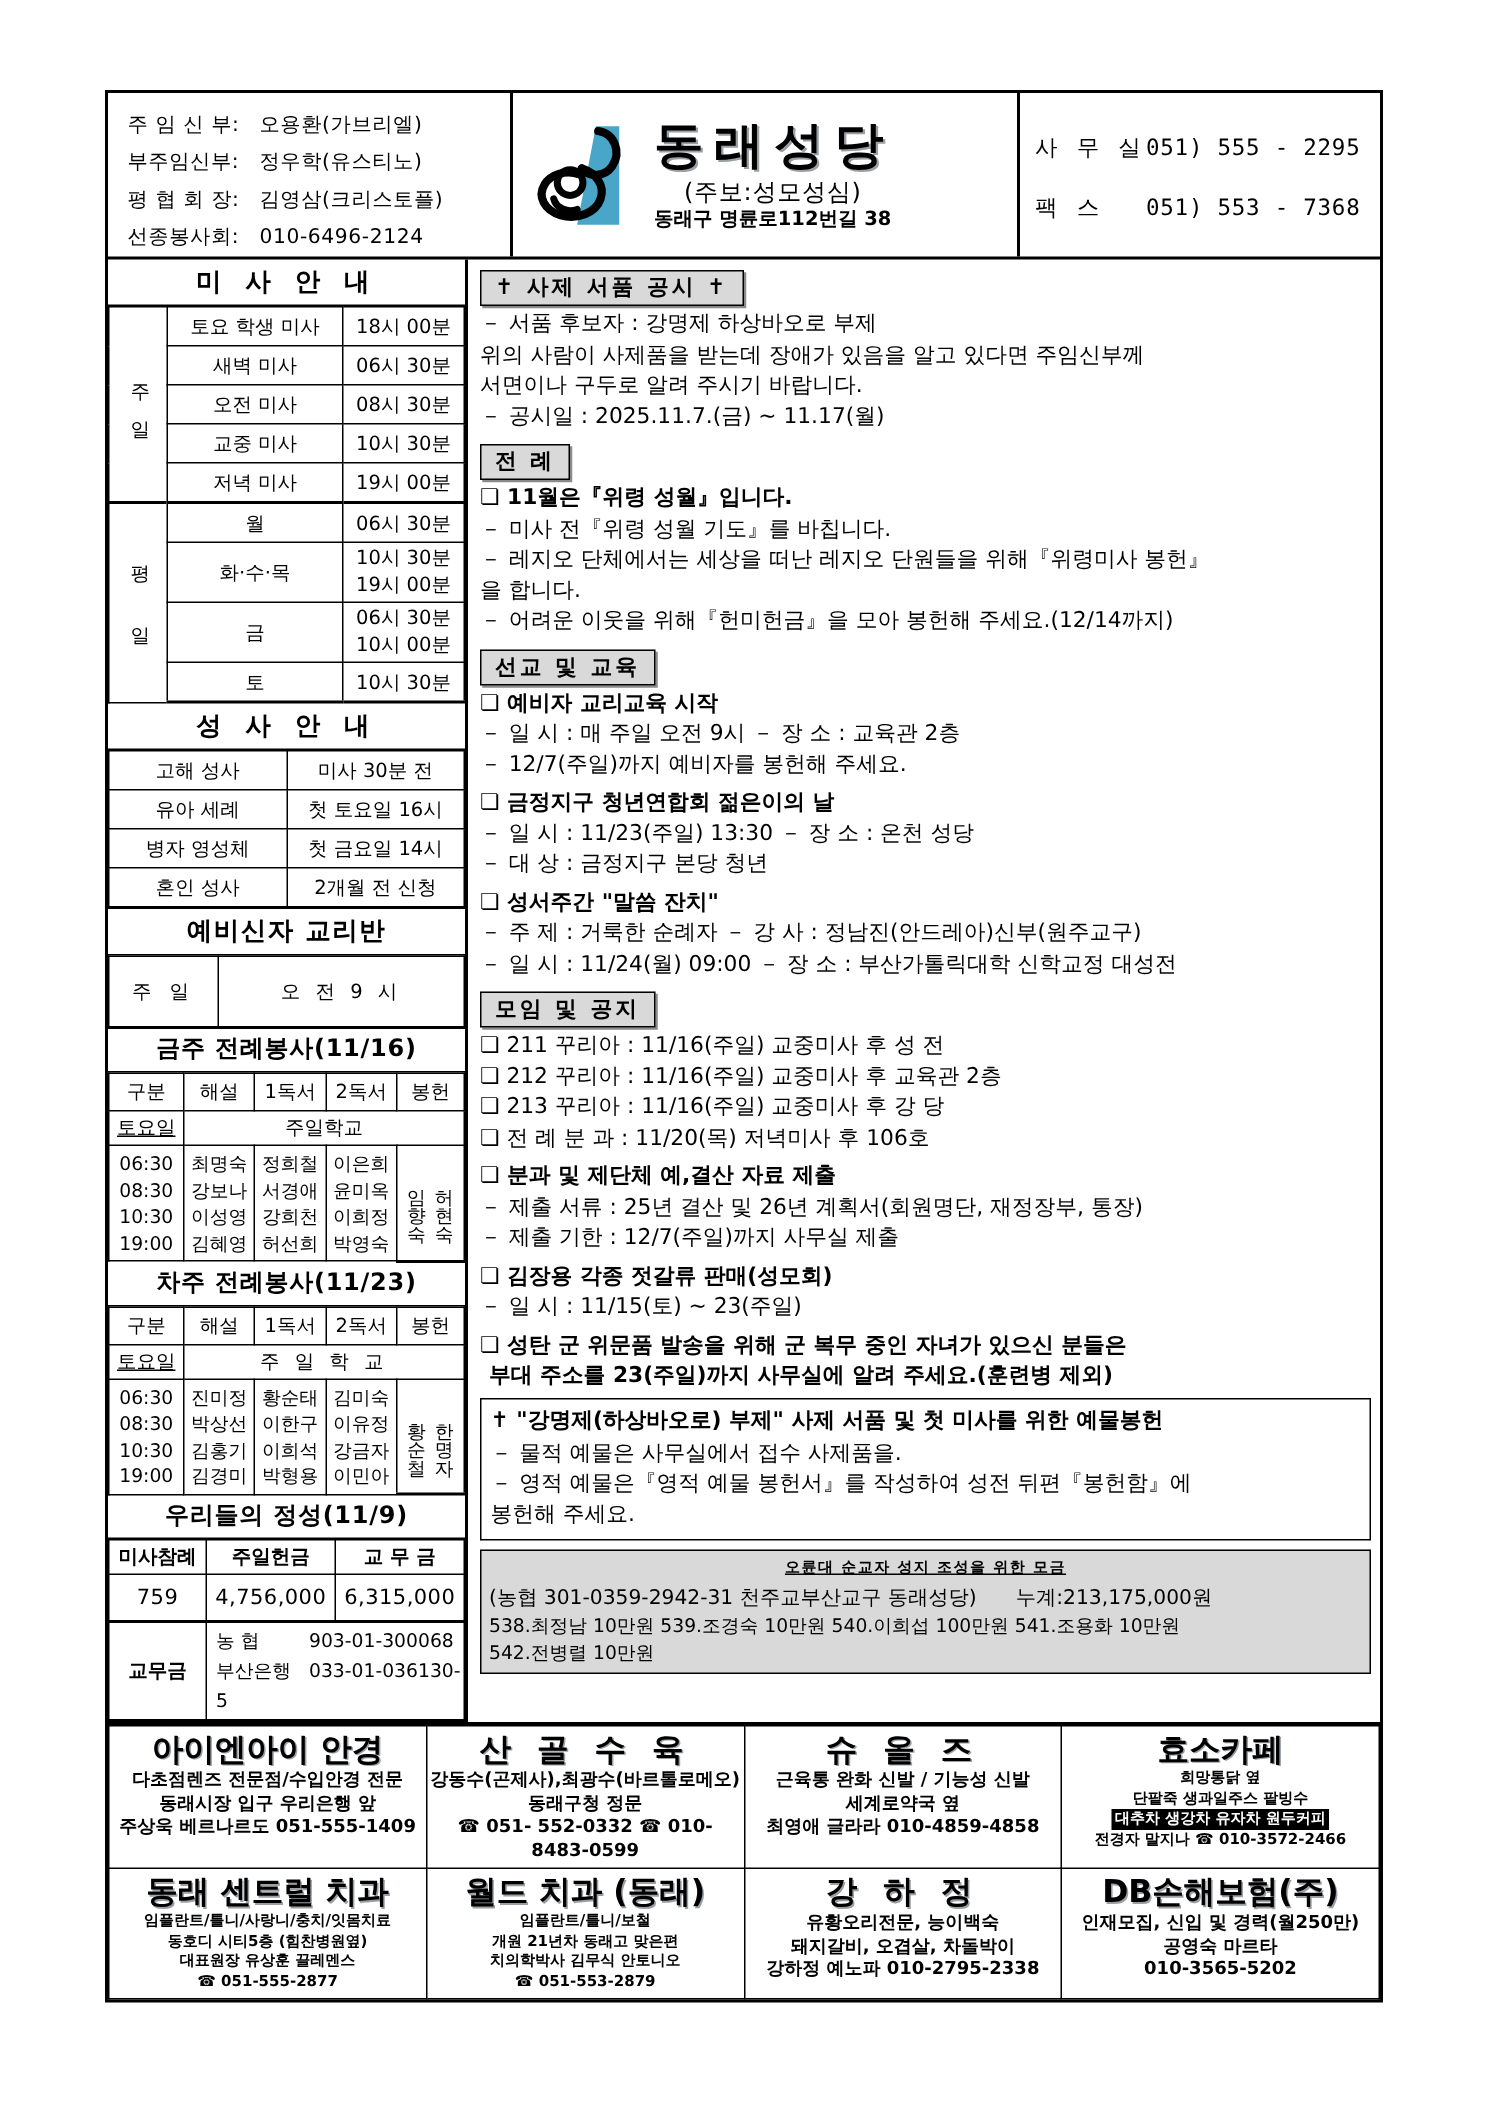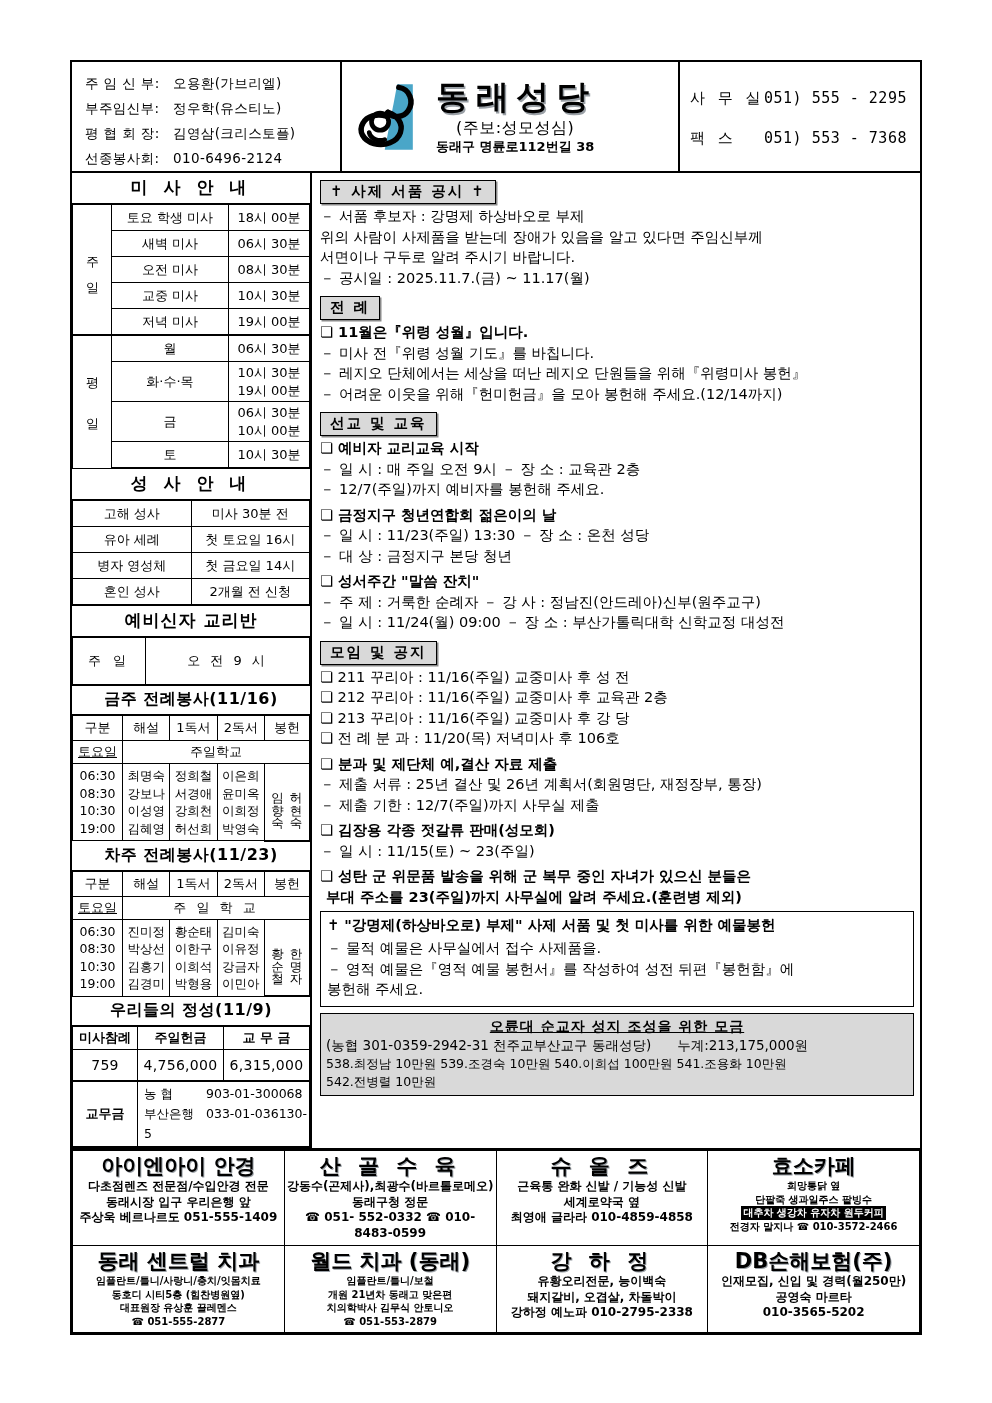--- a/index.html
+++ b/index.html
@@ -153,21 +153,21 @@
   }
   .boxnote .hd { font-size: 14.5px; font-weight: bold; white-space: nowrap; }
   .fund {
     border: 1px solid #000;
     background: #d9d9d9;
     margin-top: 6px;
     padding: 2px 5px 4px;
   }
   .fund .ft {
     text-align: center;
-    font-size: 14px;
+    font-size: 10px;
     font-weight: bold;
     text-decoration: underline;
     letter-spacing: 1px;
     line-height: 20px;
   }
   .fund .fl { font-size: 13.5px; line-height: 19px; white-space: nowrap; }
   .fund .fl2 { font-size: 12.5px; line-height: 18px; white-space: nowrap; }
   
   .ads { border-top: 2px solid #000; }
   .ads table { width: 100%; border-collapse: collapse; table-layout: fixed; }
@@ -435,20 +435,21 @@
       <div class="r-item">－ 서품 후보자 : 강명제 하상바오로 부제</div>
       <div class="r-item">  위의 사람이 사제품을 받는데 장애가 있음을 알고 있다면 주임신부께</div>
       <div class="r-item">  서면이나 구두로 알려 주시기 바랍니다.</div>
       <div class="r-item">－ 공시일 : 2025.11.7.(금) ~ 11.17(월)</div>
 
       <div class="gap"></div>
       <div class="tag">전  례</div>
       <div class="r-item bold">❏ <span>11월은『위령 성월』입니다.</span></div>
       <div class="r-item">－ 미사 전『위령 성월 기도』를 바칩니다.</div>
       <div class="r-item">－ 레지오 단체에서는 세상을 떠난 레지오 단원들을 위해『위령미사 봉헌』</div>
+      <div class="r-item">  을 합니다.</div>
       <div class="r-item">－ 어려운 이웃을 위해『헌미헌금』을 모아 봉헌해 주세요.(12/14까지)</div>
 
       <div class="gap"></div>
       <div class="tag">선교 및 교육</div>
 
       <div class="r-item bold">❏ <span>예비자 교리교육 시작</span></div>
       <div class="r-item">－ 일 시 : 매 주일 오전 9시            － 장 소 : 교육관 2층</div>
       <div class="r-item">－ 12/7(주일)까지 예비자를 봉헌해 주세요.</div>
       <div class="gap"></div>
       <div class="r-item bold">❏ <span>금정지구 청년연합회 젊은이의 날</span></div>

